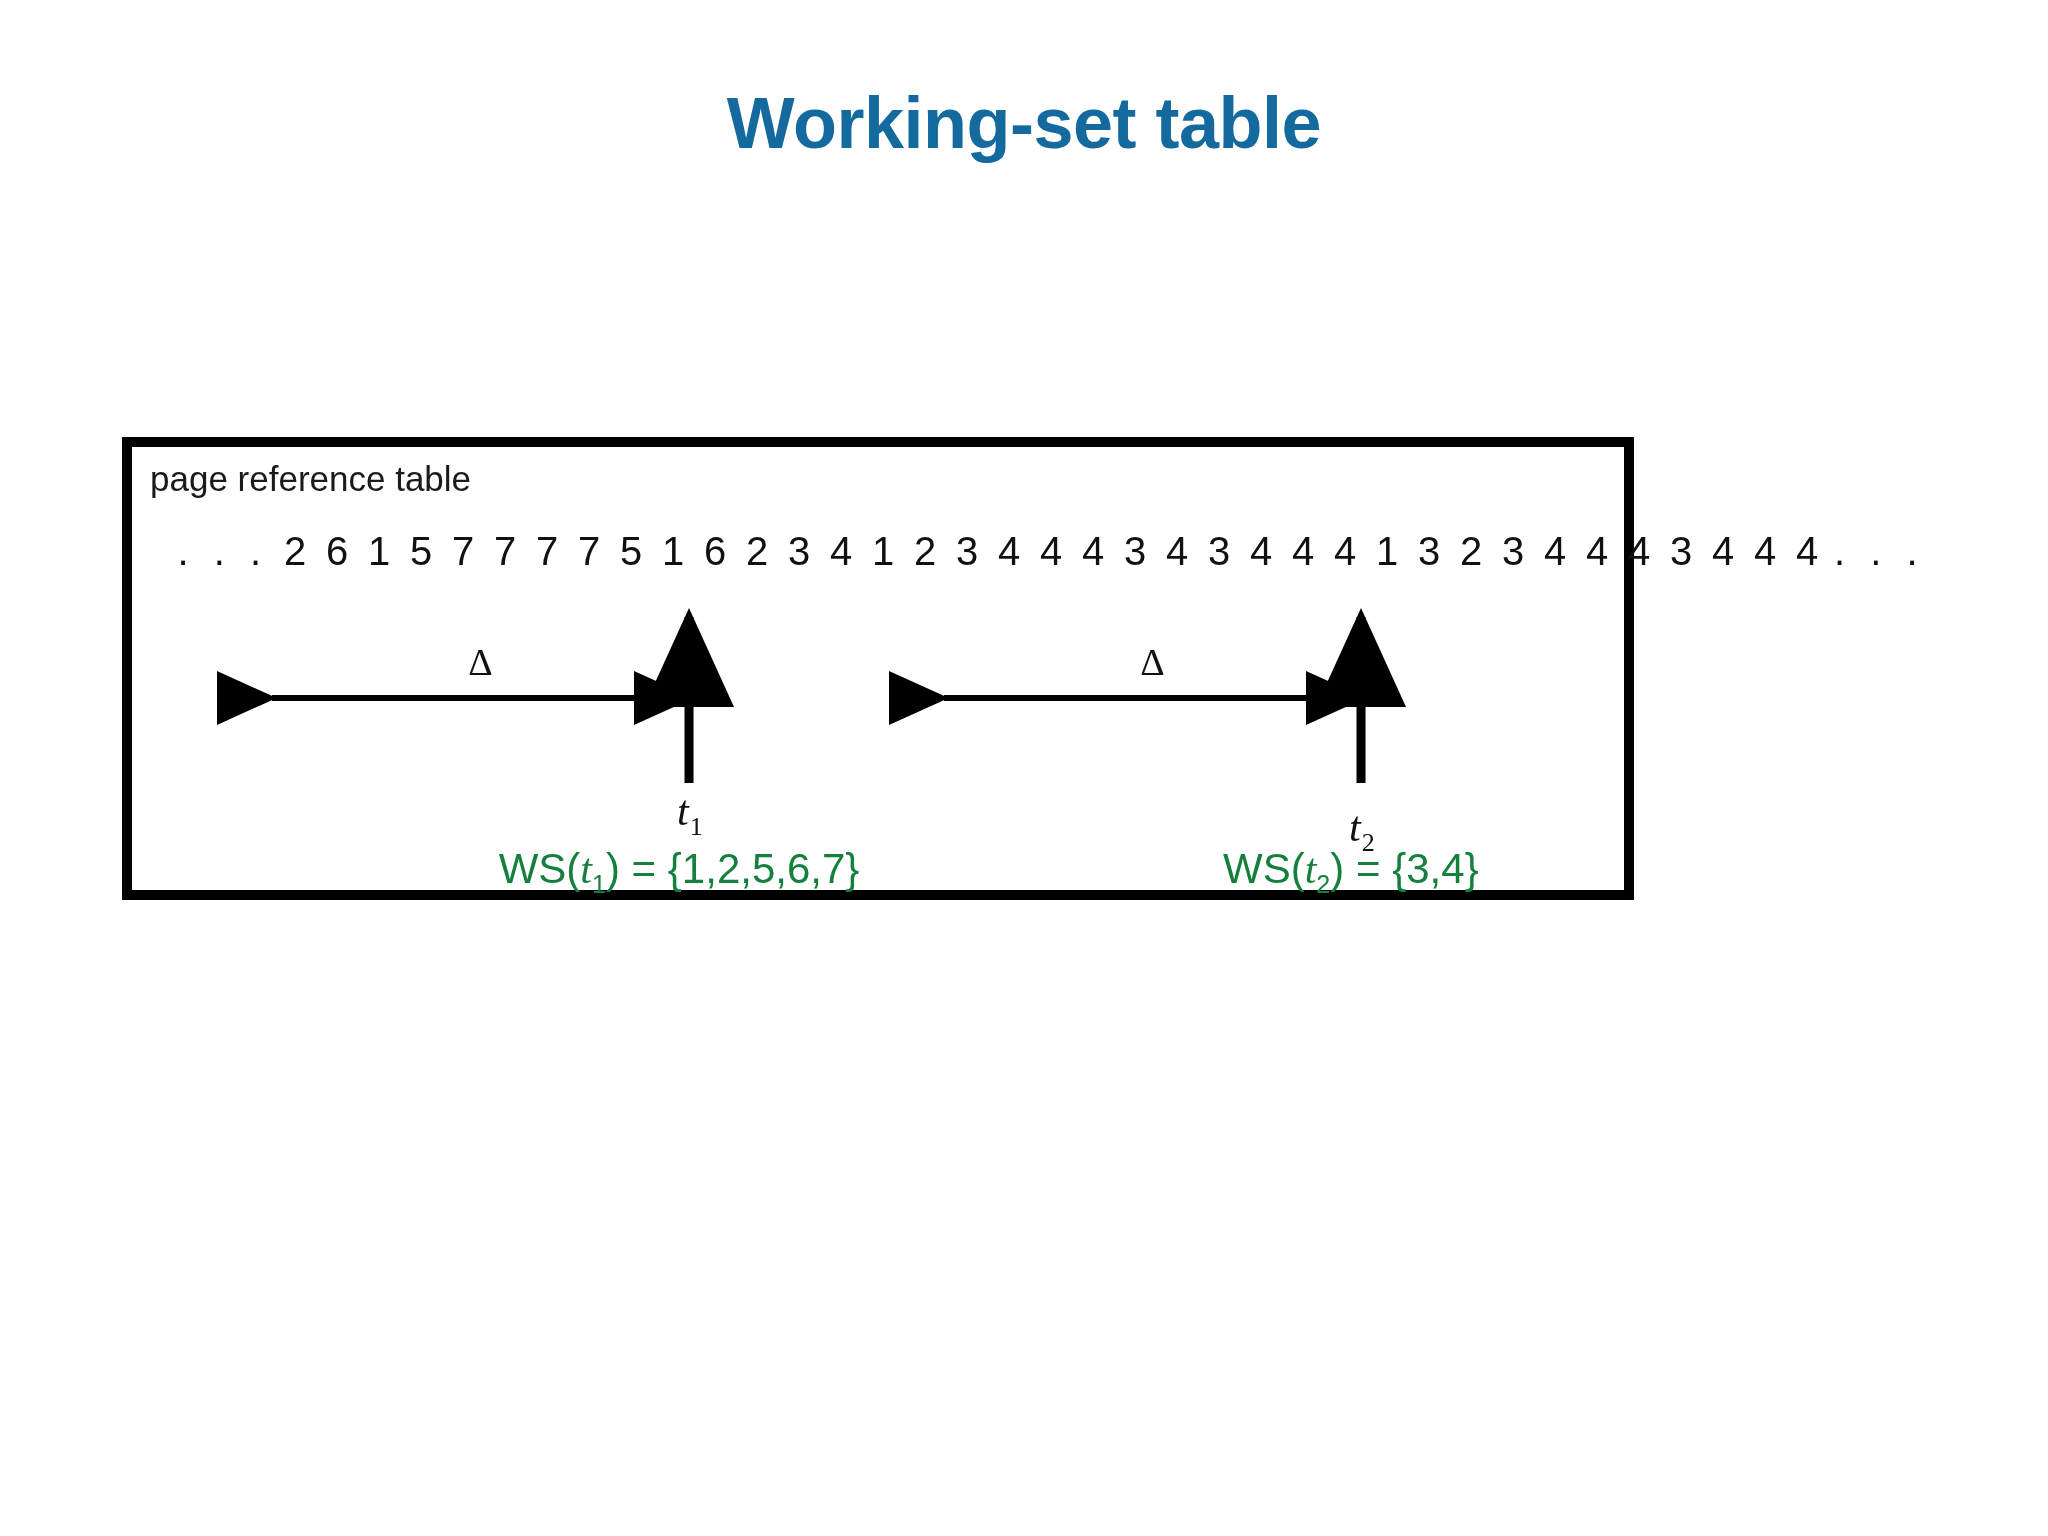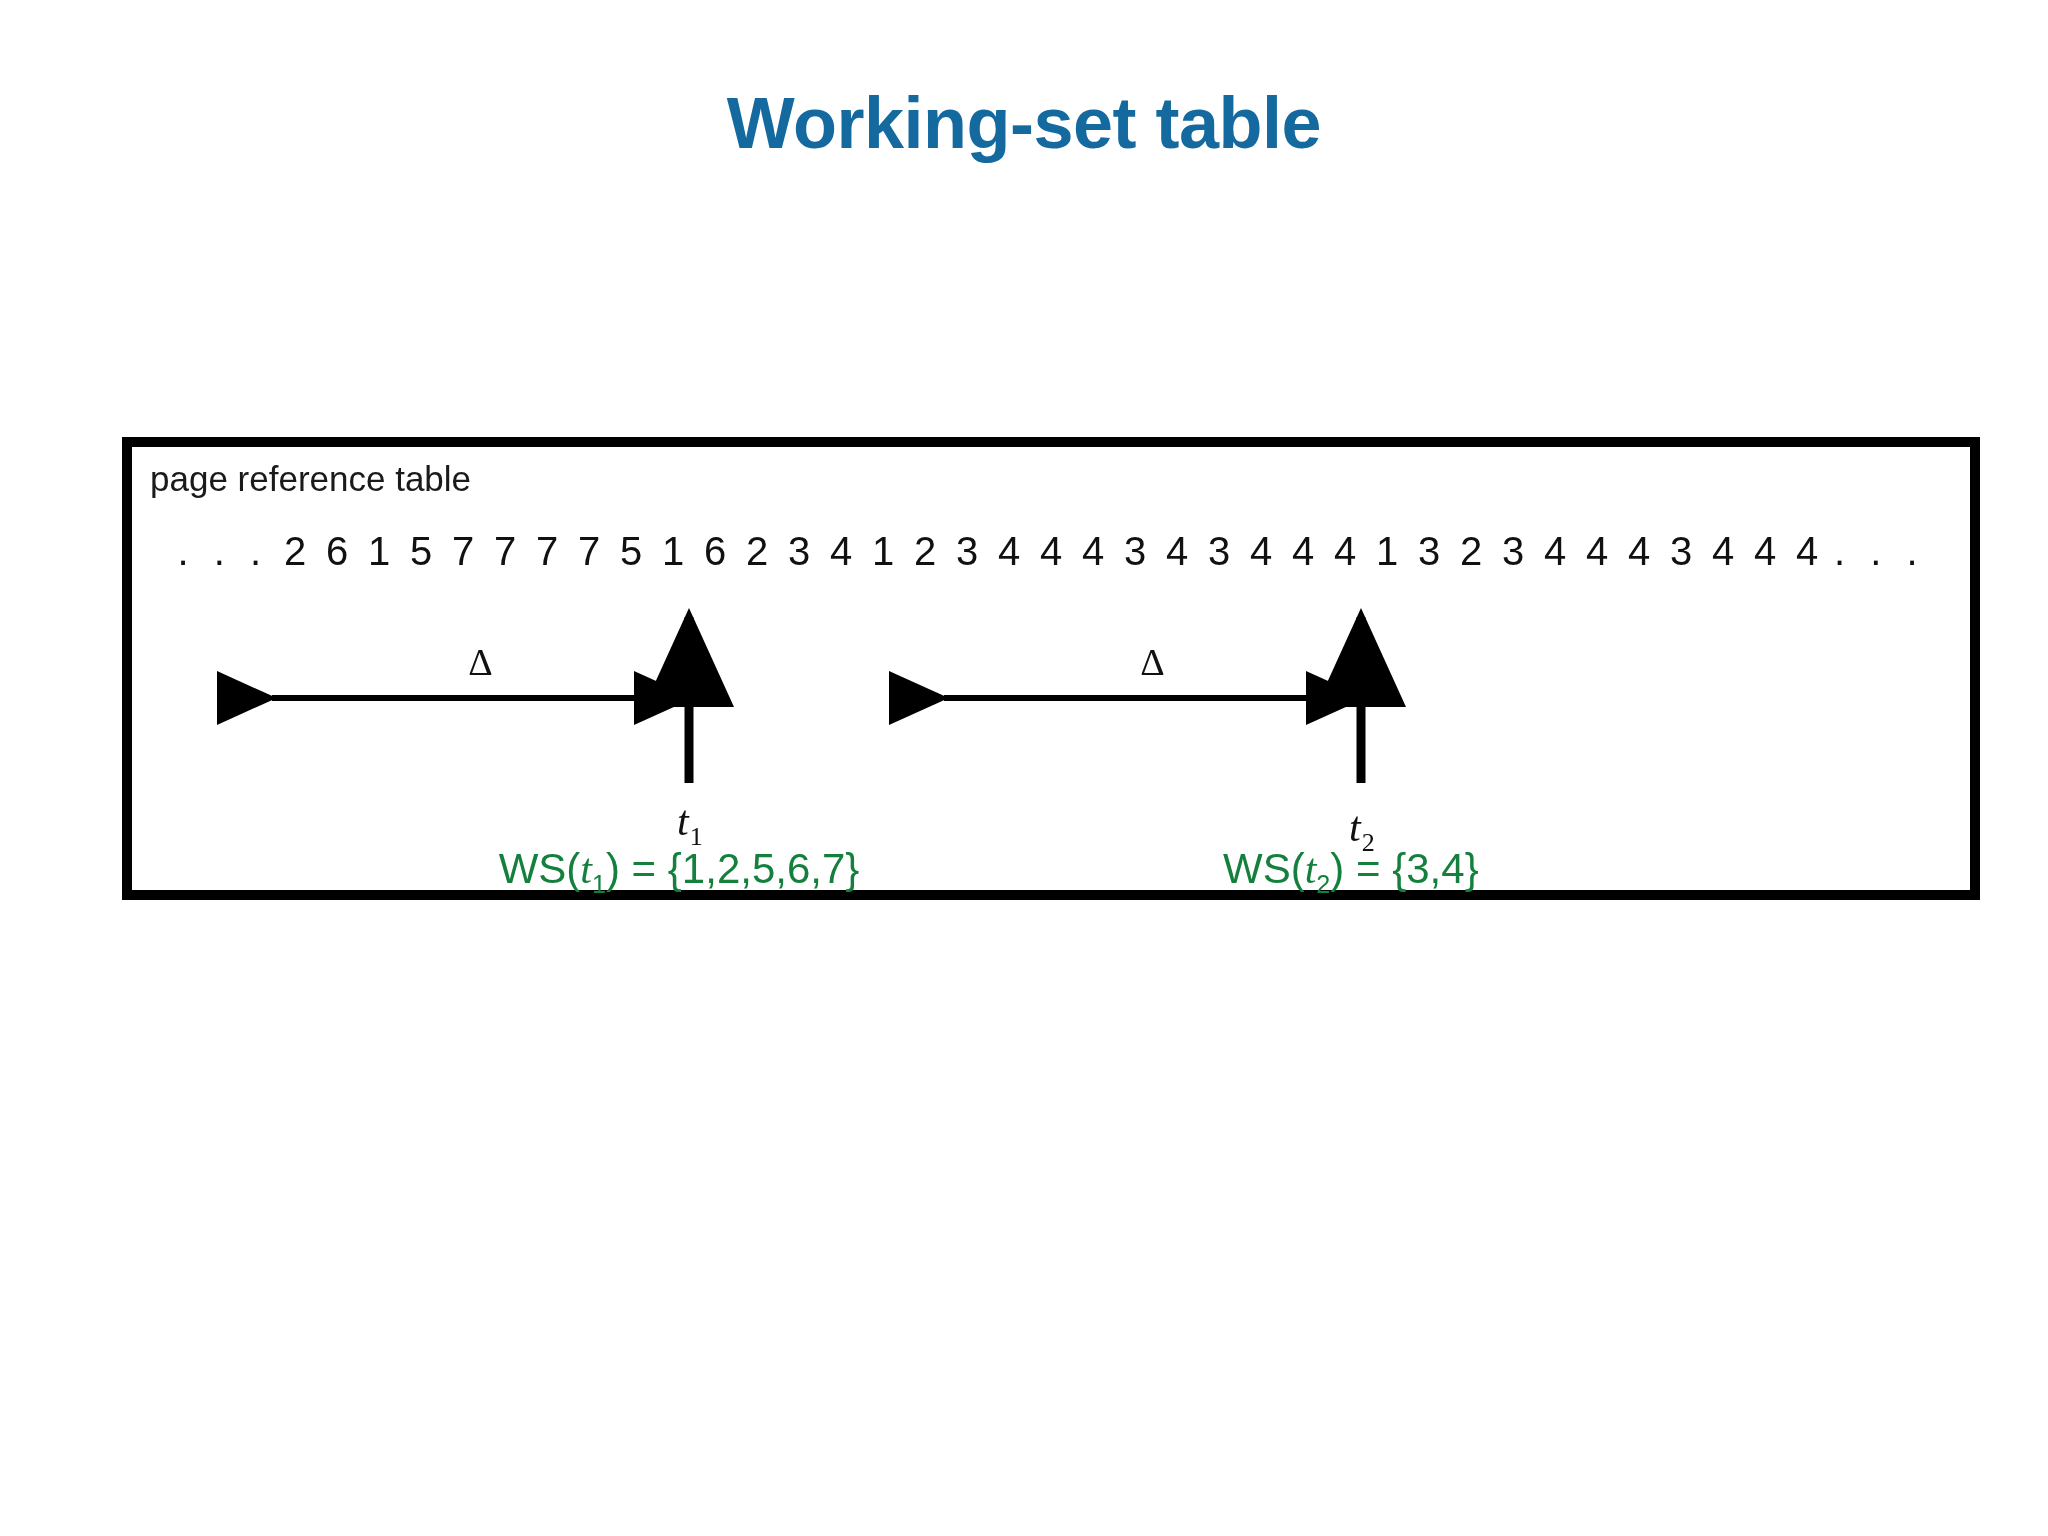--- a/index.html
+++ b/index.html
@@ -27,21 +27,21 @@
     color: #14699f;
     letter-spacing: -0.5px;
     white-space: nowrap;
   }
 
   
   #figure-box {
     position: absolute;
     left: 122px;
     top: 437px;
-    width: 1858px;
+    width: 1512px;
     height: 463px;
     box-sizing: border-box;
     border: 10px solid #000000;
     background: #ffffff;
   }
 
   #figure-caption {
     position: absolute;
     left: 18px;
     top: 12px;
@@ -200,21 +200,21 @@
           <line x1="140" y1="251" x2="557" y2="251" stroke="#000" stroke-width="6" marker-start="url(#arrowLeft)" marker-end="url(#arrowRight)"></line>
           <line x1="557" y1="336" x2="557" y2="170" stroke="#000" stroke-width="9" marker-end="url(#arrowUp)"></line>
           <line x1="812" y1="251" x2="1229" y2="251" stroke="#000" stroke-width="6" marker-start="url(#arrowLeft)" marker-end="url(#arrowRight)"></line>
           <line x1="1229" y1="336" x2="1229" y2="170" stroke="#000" stroke-width="9" marker-end="url(#arrowUp)"></line>
         </g>
     </svg>
 
     <div class="delta-label" id="delta-1" style="left: 318.5px; top: 193px;">Δ</div>
     <div class="delta-label" id="delta-2" style="left: 990.5px; top: 193px;">Δ</div>
 
-    <div class="t-label" id="t-label-1" style="left: 545px; top: 340px; margin-top: 10px;">
+    <div class="t-label" id="t-label-1" style="left: 545px; top: 340px;">
       <span>t</span><sub>1</sub>
     </div>
     <div class="t-label" id="t-label-2" style="left: 1217px; top: 340px; margin-top: 16px;">
       <span>t</span><sub>2</sub>
     </div>
 
     <div class="ws-eq" id="ws-eq-1" style="top: 398px; left: 366.633px;">
       <span>WS(</span><i>t</i><sub>1</sub><span>) = {</span><span>1,2,5,6,7</span><span>}</span>
     </div>
     <div class="ws-eq" id="ws-eq-2" style="top: 398px; left: 1091px;">

